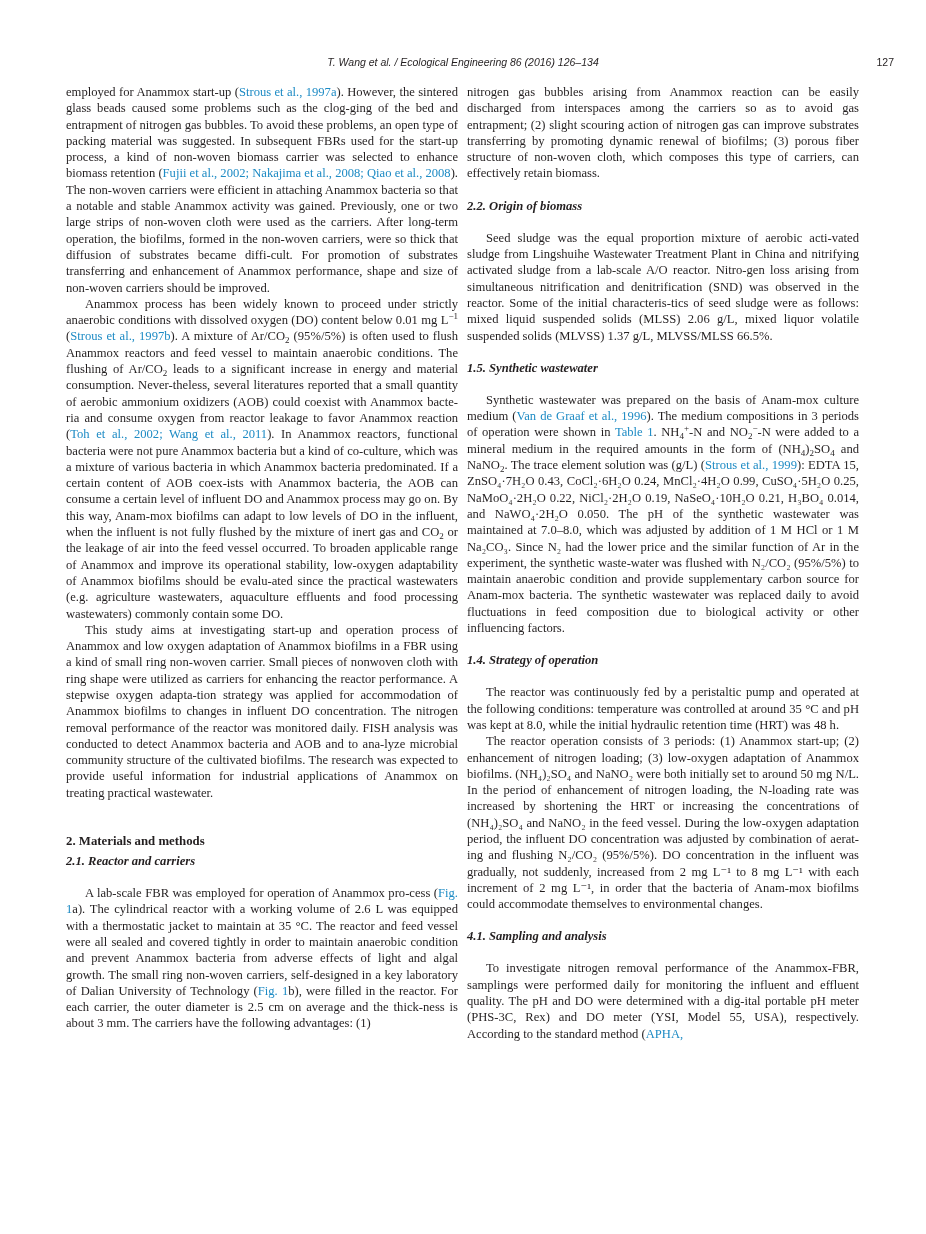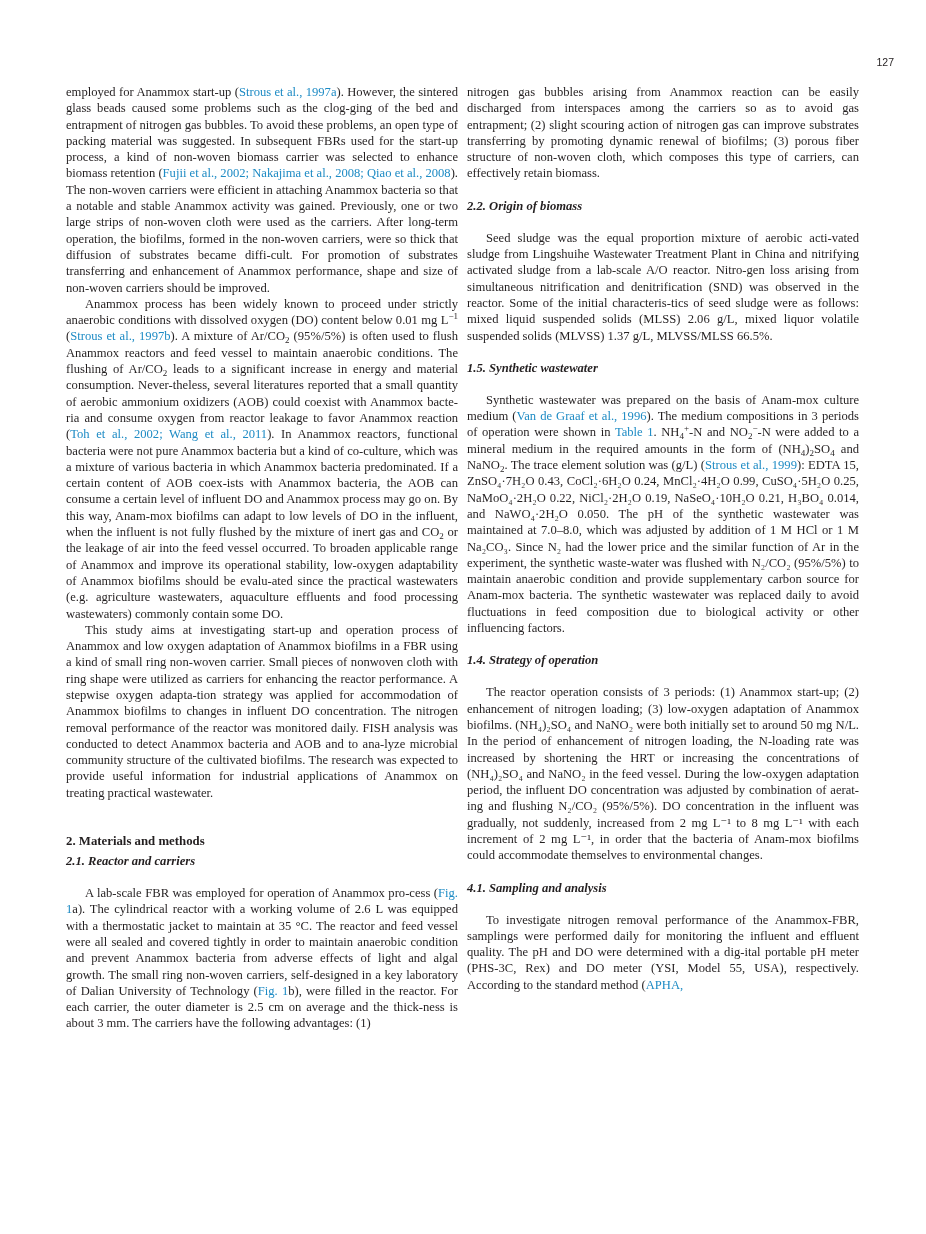--- a/index.html
+++ b/index.html
@@ -20,20 +20,21 @@
          margin:32px 0 4px 0; line-height:16px; }
   h3.subsection { font-weight:bold; font-style:italic; font-size:12.6px; margin:16px 0 16px 0; line-height:16px; }
   h3.subsection.first { margin-top:0; }
   .sub { font-size:9px; vertical-align:-3px; line-height:0; }
   .sup { font-size:9px; vertical-align:5px; line-height:0; }
 </style>
 </head>
 <body>
 
 <div class="running-head">
+  <span class="title">T. Wang et al. / Ecological Engineering 86 (2016) 126–134</span>
   <span class="pageno">127</span>
 </div>
 
 <div class="col col-left">
   <p><span>employed for Anammox start-up (</span><a class="ref">Strous et al., 1997a</a><span>). However, the sintered glass beads caused some problems such as the clog-ging of the bed and entrapment of nitrogen gas bubbles. To avoid these problems, an open type of packing material was suggested. In subsequent FBRs used for the start-up process, a kind of non-woven biomass carrier was selected to enhance biomass retention (</span><a class="ref">Fujii et al., 2002; Nakajima et al., 2008; Qiao et al., 2008</a><span>). The non-woven carriers were efficient in attaching Anammox bacteria so that a notable and stable Anammox activity was gained. Previously, one or two large strips of non-woven cloth were used as the carriers. After long-term operation, the biofilms, formed in the non-woven carriers, were so thick that diffusion of substrates became diffi-cult. For promotion of substrates transferring and enhancement of Anammox performance, shape and size of non-woven carriers should be improved.</span></p>
 
   <p class="indent"><span>Anammox process has been widely known to proceed under strictly anaerobic conditions with dissolved oxygen (DO) content below 0.01 mg L</span><span class="sup">−1</span><span> (</span><a class="ref">Strous et al., 1997b</a><span>). A mixture of Ar/CO</span><span class="sub">2</span><span> (95%/5%) is often used to flush Anammox reactors and feed vessel to maintain anaerobic conditions. The flushing of Ar/CO</span><span class="sub">2</span><span> leads to a significant increase in energy and material consumption. Never-theless, several literatures reported that a small quantity of aerobic ammonium oxidizers (AOB) could coexist with Anammox bacte-ria and consume oxygen from reactor leakage to favor Anammox reaction (</span><a class="ref">Toh et al., 2002; Wang et al., 2011</a><span>). In Anammox reactors, functional bacteria were not pure Anammox bacteria but a kind of co-culture, which was a mixture of various bacteria in which Anammox bacteria predominated. If a certain content of AOB coex-ists with Anammox bacteria, the AOB can consume a certain level of influent DO and Anammox process may go on. By this way, Anam-mox biofilms can adapt to low levels of DO in the influent, when the influent is not fully flushed by the mixture of inert gas and CO</span><span class="sub">2</span><span> or the leakage of air into the feed vessel occurred. To broaden applicable range of Anammox and improve its operational stability, low-oxygen adaptability of Anammox biofilms should be evalu-ated since the practical wastewaters (e.g. agriculture wastewaters, aquaculture effluents and food processing wastewaters) commonly contain some DO.</span></p>
 
   <p class="indent">This study aims at investigating start-up and operation process of Anammox and low oxygen adaptation of Anammox biofilms in a FBR using a kind of small ring non-woven carrier. Small pieces of nonwoven cloth with ring shape were utilized as carriers for enhancing the reactor performance. A stepwise oxygen adapta-tion strategy was applied for accommodation of Anammox biofilms to changes in influent DO concentration. The nitrogen removal performance of the reactor was monitored daily. FISH analysis was conducted to detect Anammox bacteria and AOB and to ana-lyze microbial community structure of the cultivated biofilms. The research was expected to provide useful information for industrial applications of Anammox on treating practical wastewater.</p>
 
@@ -46,17 +47,18 @@
 <div class="col col-right">
   <p>nitrogen gas bubbles arising from Anammox reaction can be easily discharged from interspaces among the carriers so as to avoid gas entrapment; (2) slight scouring action of nitrogen gas can improve substrates transferring by promoting dynamic renewal of biofilms; (3) porous fiber structure of non-woven cloth, which composes this type of carriers, can effectively retain biomass.</p>
 
   <h3 class="subsection" style="margin-top:16px">2.2.  Origin of biomass</h3>
   <p class="indent">Seed sludge was the equal proportion mixture of aerobic acti-vated sludge from Lingshuihe Wastewater Treatment Plant in China and nitrifying activated sludge from a lab-scale A/O reactor. Nitro-gen loss arising from simultaneous nitrification and denitrification (SND) was observed in the reactor. Some of the initial characteris-tics of seed sludge were as follows: mixed liquid suspended solids (MLSS) 2.06 g/L, mixed liquor volatile suspended solids (MLVSS) 1.37 g/L, MLVSS/MLSS 66.5%.</p>
 
   <h3 class="subsection">1.5.  Synthetic wastewater</h3>
   <p class="indent"><span>Synthetic wastewater was prepared on the basis of Anam-mox culture medium (</span><a class="ref">Van de Graaf et al., 1996</a><span>). The medium compositions in 3 periods of operation were shown in </span><a class="ref">Table 1</a><span>. NH</span><span class="sub">4</span><span class="sup">+</span><span>-N and NO</span><span class="sub">2</span><span class="sup">−</span><span>-N were added to a mineral medium in the required amounts in the form of (NH</span><span class="sub">4</span><span>)</span><span class="sub">2</span><span>SO</span><span class="sub">4</span><span> and NaNO</span><span class="sub">2</span><span>. The trace element solution was (g/L) (</span><a class="ref">Strous et al., 1999</a><span>): EDTA 15, ZnSO₄·7H₂O 0.43, CoCl₂·6H₂O 0.24, MnCl₂·4H₂O 0.99, CuSO₄·5H₂O 0.25, NaMoO₄·2H₂O 0.22, NiCl₂·2H₂O 0.19, NaSeO₄·10H₂O 0.21, H₃BO₄ 0.014, and NaWO₄·2H₂O 0.050. The pH of the synthetic wastewater was maintained at 7.0–8.0, which was adjusted by addition of 1 M HCl or 1 M Na₂CO₃. Since N₂ had the lower price and the similar function of Ar in the experiment, the synthetic waste-water was flushed with N₂/CO₂ (95%/5%) to maintain anaerobic condition and provide supplementary carbon source for Anam-mox bacteria. The synthetic wastewater was replaced daily to avoid fluctuations in feed composition due to biological activity or other influencing factors.</span></p>
 
   <h3 class="subsection">1.4.  Strategy of operation</h3>
+  <p class="indent">The reactor was continuously fed by a peristaltic pump and operated at the following conditions: temperature was controlled at around 35 °C and pH was kept at 8.0, while the initial hydraulic retention time (HRT) was 48 h.</p>
   <p class="indent">The reactor operation consists of 3 periods: (1) Anammox start-up; (2) enhancement of nitrogen loading; (3) low-oxygen adaptation of Anammox biofilms. (NH₄)₂SO₄ and NaNO₂ were both initially set to around 50 mg N/L. In the period of enhancement of nitrogen loading, the N-loading rate was increased by shortening the HRT or increasing the concentrations of (NH₄)₂SO₄ and NaNO₂ in the feed vessel. During the low-oxygen adaptation period, the influent DO concentration was adjusted by combination of aerat-ing and flushing N₂/CO₂ (95%/5%). DO concentration in the influent was gradually, not suddenly, increased from 2 mg L⁻¹ to 8 mg L⁻¹ with each increment of 2 mg L⁻¹, in order that the bacteria of Anam-mox biofilms could accommodate themselves to environmental changes.</p>
 
   <h3 class="subsection">4.1.  Sampling and analysis</h3>
   <p class="indent"><span>To investigate nitrogen removal performance of the Anammox-FBR, samplings were performed daily for monitoring the influent and effluent quality. The pH and DO were determined with a dig-ital portable pH meter (PHS-3C, Rex) and DO meter (YSI, Model 55, USA), respectively. According to the standard method (</span><a class="ref">APHA,</a></p>
 </div>
 
 </body></html>

